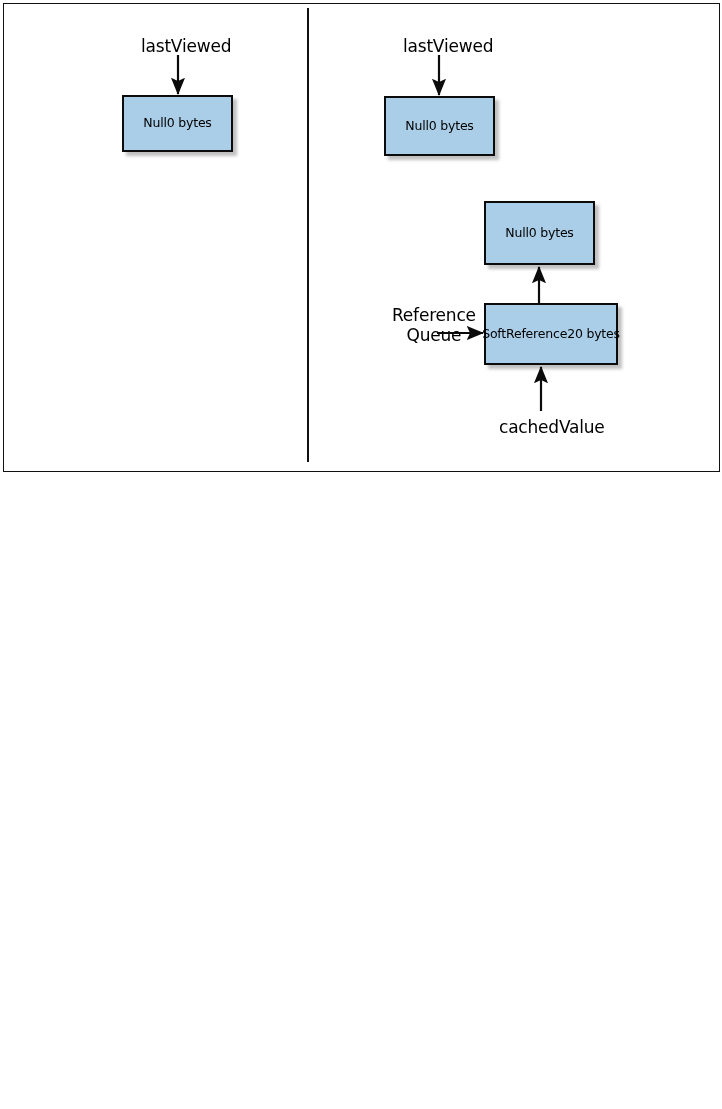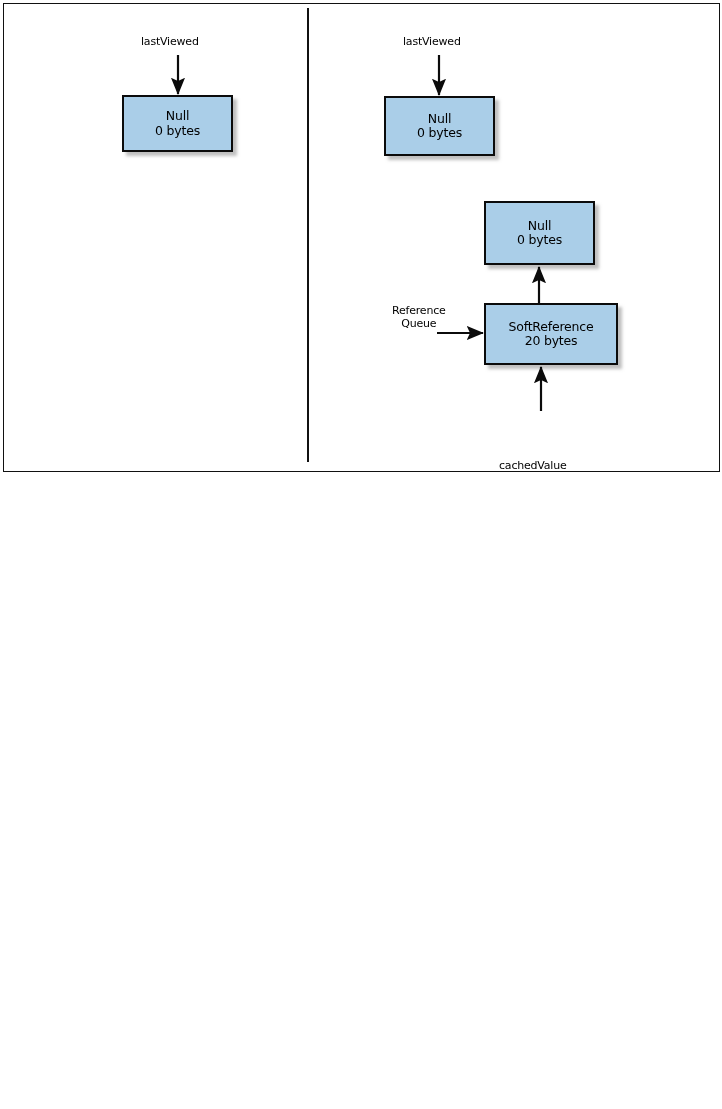--- a/index.html
+++ b/index.html
@@ -43,21 +43,21 @@
   }
 
   
   .node {
     position: absolute;
     box-sizing: border-box;
     background: #aacee8;
     border: 2.5px solid #0b0b0b;
     box-shadow: 4px 4px 3px rgba(140,140,140,0.55);
     display: flex;
-    flex-direction: column;
+    flex-direction: row;
     align-items: center;
     justify-content: center;
     line-height: 1.16;
     color: #000000;
     font-size: 12.5px;
     letter-spacing: -0.2px;
     text-align: right;
   }
   .node .l1, .node .l2 {
     display: block;
@@ -66,29 +66,29 @@
 
   
   #node-left-null   { left: 122px; top: 95px;  width: 111px; height: 57px; }
   #node-right-null  { left: 384px; top: 96px;  width: 111px; height: 60px; }
   #node-target-null { left: 484px; top: 201px; width: 111px; height: 64px; }
   #node-softref     { left: 484px; top: 303px; width: 134px; height: 62px; }
 
   
   .label {
     position: absolute;
-    font-size: 11px;
+    font-size: 17px;
     color: #000000;
     white-space: nowrap;
     letter-spacing: -0.2px;
     line-height: 1.18;
   }
   #label-left-lastviewed  { left: 141px; top: 36px;  }
   #label-right-lastviewed { left: 403px; top: 36px;  }
-  #label-cachedvalue      { left: 499px; top: 417px; margin-top: 43px; }
+  #label-cachedvalue      { left: 499px; top: 417px; }
   #label-refqueue         { left: 392px; top: 305px; text-align: center; }
 
   
   #arrows {
     position: absolute;
     left: 0; top: 0;
     width: 722px; height: 480px;
     pointer-events: none;
   }
 

